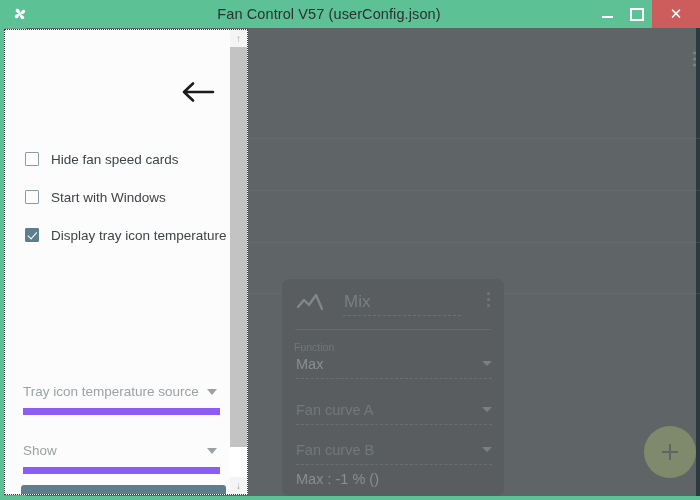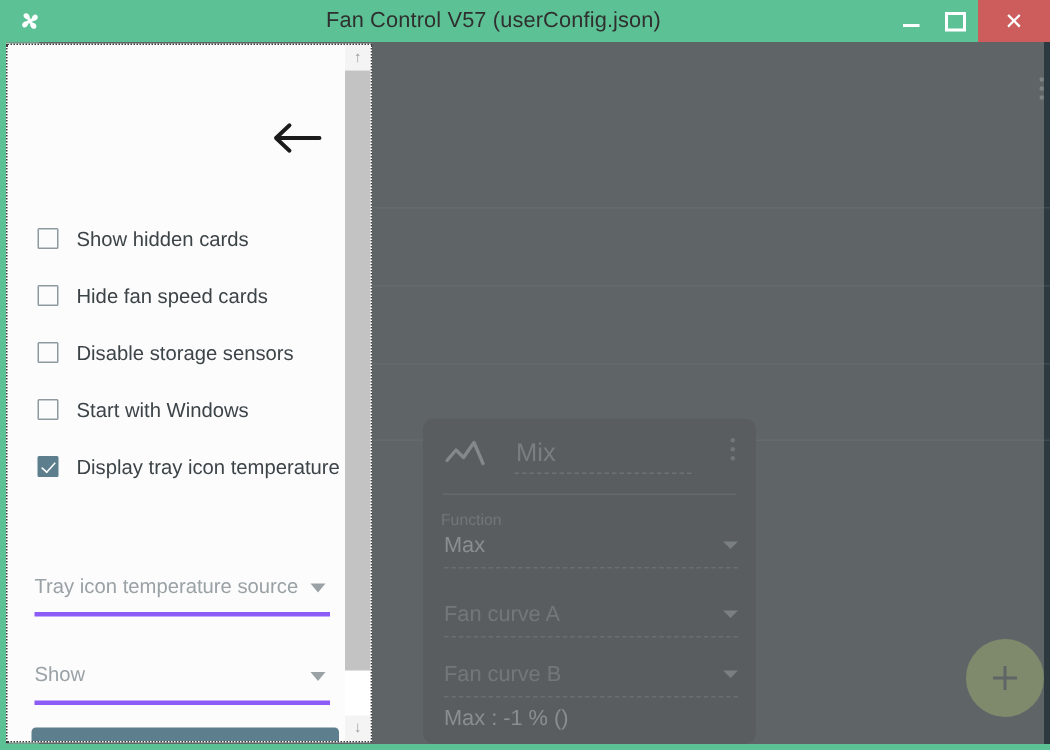--- a/index.html
+++ b/index.html
@@ -294,21 +294,21 @@
     font-size: 13.5px;
     color: #3d4448;
     white-space: nowrap;
   }
 
   .dd {
     position: absolute;
     left: 18px;
     width: 197px;
     height: 26px;
-    border-bottom: 3px solid #8b5cf6;
+    border-bottom: 7px solid #8b5cf6;
   }
   .dd.d1 { top: 352px; }
   .dd.d2 { top: 411px; }
   .dd .dd-text {
     font-size: 13.5px;
     color: #9aa2a6;
   }
   .dd .dd-caret {
     position: absolute;
     right: 3px; top: 7px;
@@ -455,29 +455,21 @@
 
     <div class="back-arrow">
       <svg width="36" height="24" viewBox="0 0 36 24">
         <path d="M33 12 L4 12 M13 3.5 L4 12 L13 20.5" fill="none" stroke="#1b1b1b" stroke-width="2.6" stroke-linecap="round" stroke-linejoin="round"></path>
       </svg>
     </div>
 
     <div class="chk-list">
       <div class="chk-row">
         <span class="chk-box"></span>
-        <span class="chk-label">Show hidden cards</span>
-      </div>
-      <div class="chk-row">
-        <span class="chk-box"></span>
         <span class="chk-label">Hide fan speed cards</span>
-      </div>
-      <div class="chk-row">
-        <span class="chk-box"></span>
-        <span class="chk-label">Disable storage sensors</span>
       </div>
       <div class="chk-row">
         <span class="chk-box"></span>
         <span class="chk-label">Start with Windows</span>
       </div>
       <div class="chk-row">
         <span class="chk-box checked"></span>
         <span class="chk-label">Display tray icon temperature</span>
       </div>
     </div>

